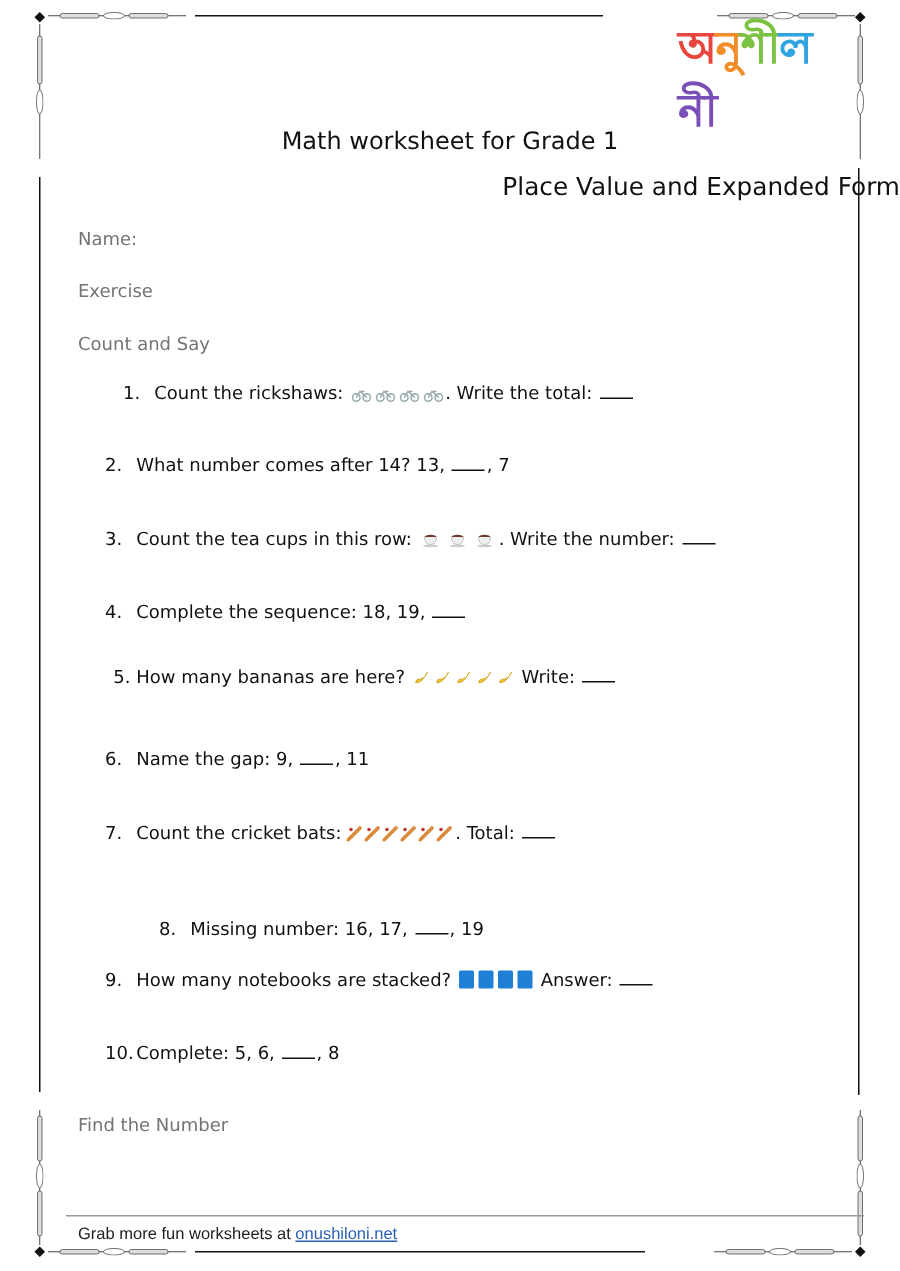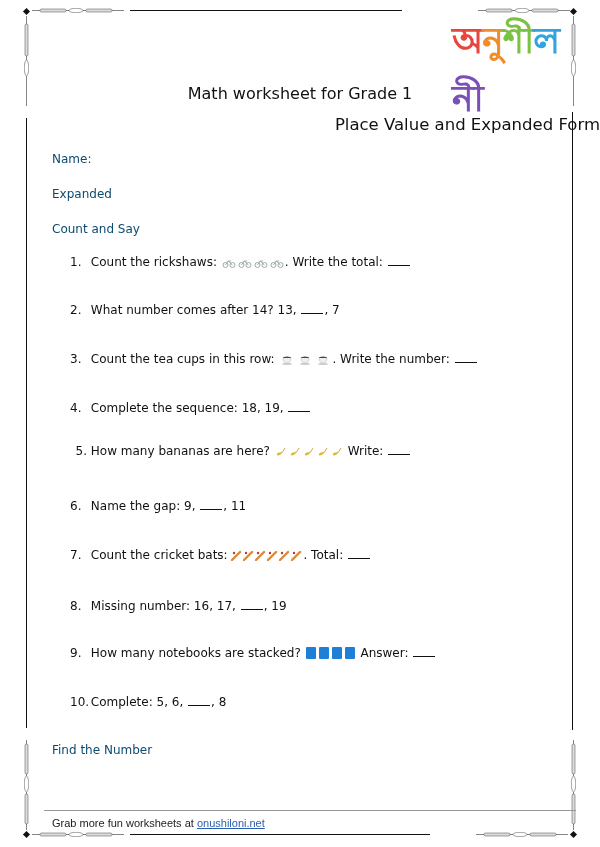--- a/index.html
+++ b/index.html
@@ -13,31 +13,31 @@
     .frame-left { left: 26px; top: 118px; width: 1px; height: 610px; }
     .frame-right { left: 572px; top: 112px; width: 1px; height: 618px; }
 
     .corner-dot { position: absolute; width: 5px; height: 5px; background: #111;
                   transform: rotate(45deg); }
     .orn-h { position: absolute; height: 5px; }
     .orn-v { position: absolute; width: 5px; }
 
     
     .logo { position: absolute; left: 452px; top: 12px; width: 110px; height: 46px;
-            font-size: 36px; font-weight: bold; letter-spacing: -1px; line-height: 58px; text-decoration: underline; }
+            font-size: 30px; font-weight: bold; letter-spacing: -1px; line-height: 42px; text-decoration: underline; }
     .logo span { display: inline-block; }
 
     
     .title { position: absolute; left: 0; width: 600px; text-align: center;
              font-size: 16px; color: #111; }
     .title-1 { top: 84px; }
     .title-2 { top: 115px; font-size: 16.5px; text-align: right; }
 
     
-    .label { position: absolute; left: 52px; font-size: 12px; color: #0c4a6e; }
+    .label { position: absolute; left: 52px; font-size: 12px; color: #737373; }
     .lbl-name { top: 152px; }
     .lbl-exercise { top: 187px; }
     .lbl-count { top: 222px; }
     .lbl-find { top: 743px; }
 
     
     .q { position: absolute; left: 70px; font-size: 12px; color: #111; white-space: nowrap; }
     .q .num { display: inline-block; width: 17px; }
     .blank { display: inline-block; width: 22px; border-bottom: 1px solid #111; height: 9px; vertical-align: baseline; margin: 0 1px; }
 
@@ -115,24 +115,24 @@
 </svg>
 
 <div class="logo">
   <span style="color:#e8453c">অ</span><span style="color:#f28c28">নু</span><span style="color:#7cc242">শী</span><span style="color:#2fa4e0">ল</span><span style="color:#7a4fb8">নী</span>
 </div>
 
 <div class="title title-1">Math worksheet for Grade 1</div>
 <div class="title title-2">Place Value and Expanded Form</div>
 
 <div class="label lbl-name">Name:</div>
-<div class="label lbl-exercise">Expanded</div>
+<div class="label lbl-exercise">Exercise</div>
 <div class="label lbl-count">Count and Say</div>
 
-<div class="q" style="top:255px;">
+<div class="q" style="top:255px;margin-left:12px;">
   <span class="num">1.</span>
   <span>Count the rickshaws:</span>
   <svg class="ico ico-bike" viewBox="0 0 14 10">
       <circle cx="3.5" cy="7" r="2.5" fill="none" stroke="#9aa" stroke-width="1"></circle>
       <circle cx="10.5" cy="7" r="2.5" fill="none" stroke="#9aa" stroke-width="1"></circle>
       <path d="M3.5 7 L6 3 L10.5 7 M6 3 L9 3" stroke="#9aa" stroke-width="1" fill="none"></path>
     </svg><svg class="ico ico-bike" viewBox="0 0 14 10">
       <circle cx="3.5" cy="7" r="2.5" fill="none" stroke="#9aa" stroke-width="1"></circle>
       <circle cx="10.5" cy="7" r="2.5" fill="none" stroke="#9aa" stroke-width="1"></circle>
       <path d="M3.5 7 L6 3 L10.5 7 M6 3 L9 3" stroke="#9aa" stroke-width="1" fill="none"></path>
@@ -221,21 +221,21 @@
     </svg><svg class="ico ico-bat" viewBox="0 0 12 11">
       <path d="M1 10 L9 2" stroke="#d98a3a" stroke-width="2.4" stroke-linecap="round"></path>
       <circle cx="3" cy="3" r="1.2" fill="#c0392b"></circle>
     </svg><svg class="ico ico-bat" viewBox="0 0 12 11">
       <path d="M1 10 L9 2" stroke="#d98a3a" stroke-width="2.4" stroke-linecap="round"></path>
       <circle cx="3" cy="3" r="1.2" fill="#c0392b"></circle>
     </svg><span>. Total:</span>
   <span class="blank"></span>
 </div>
 
-<div class="q" style="top:599px;">
+<div class="q" style="top:612px;margin-left:36px;">
   <span class="num">8.</span>
   <span>Missing number: 16, 17,</span>
   <span class="blank"></span><span>, 19</span>
 </div>
 
 <div class="q" style="top:646px;">
   <span class="num">9.</span>
   <span>How many notebooks are stacked?</span>
   <span class="ico ico-book"></span><span class="ico ico-book"></span><span class="ico ico-book"></span><span class="ico ico-book"></span>
   <span>Answer:</span>

